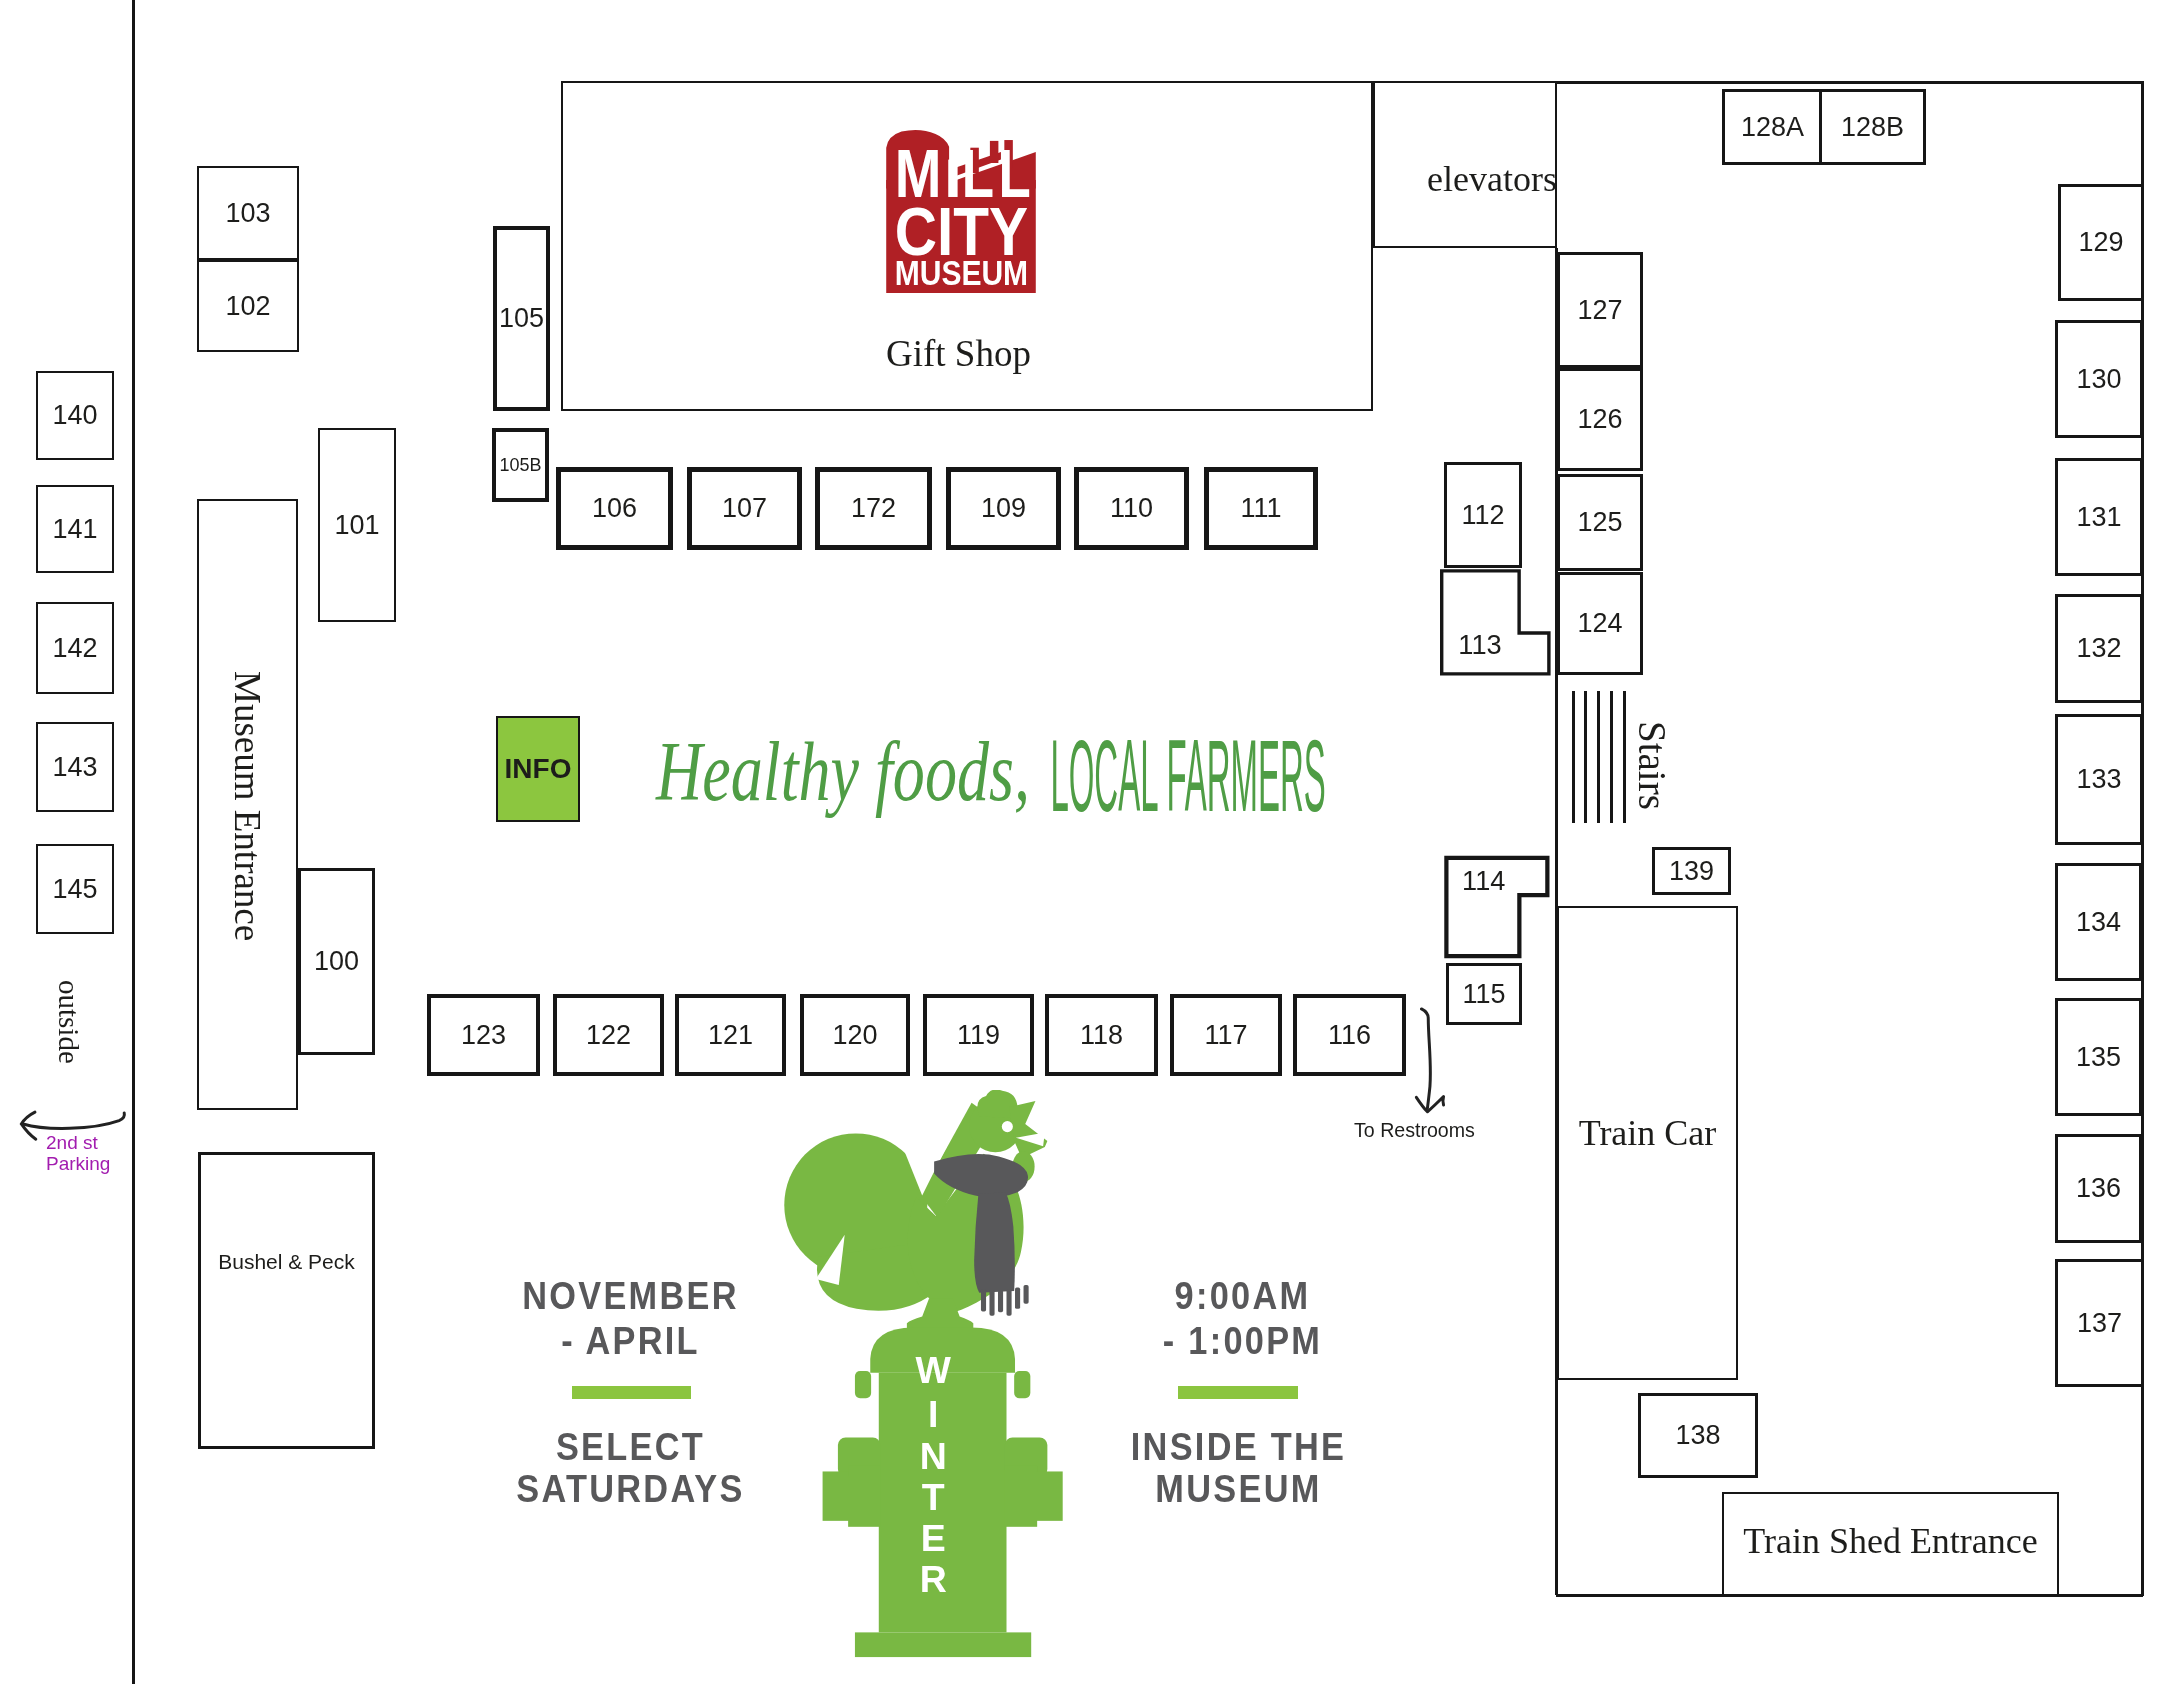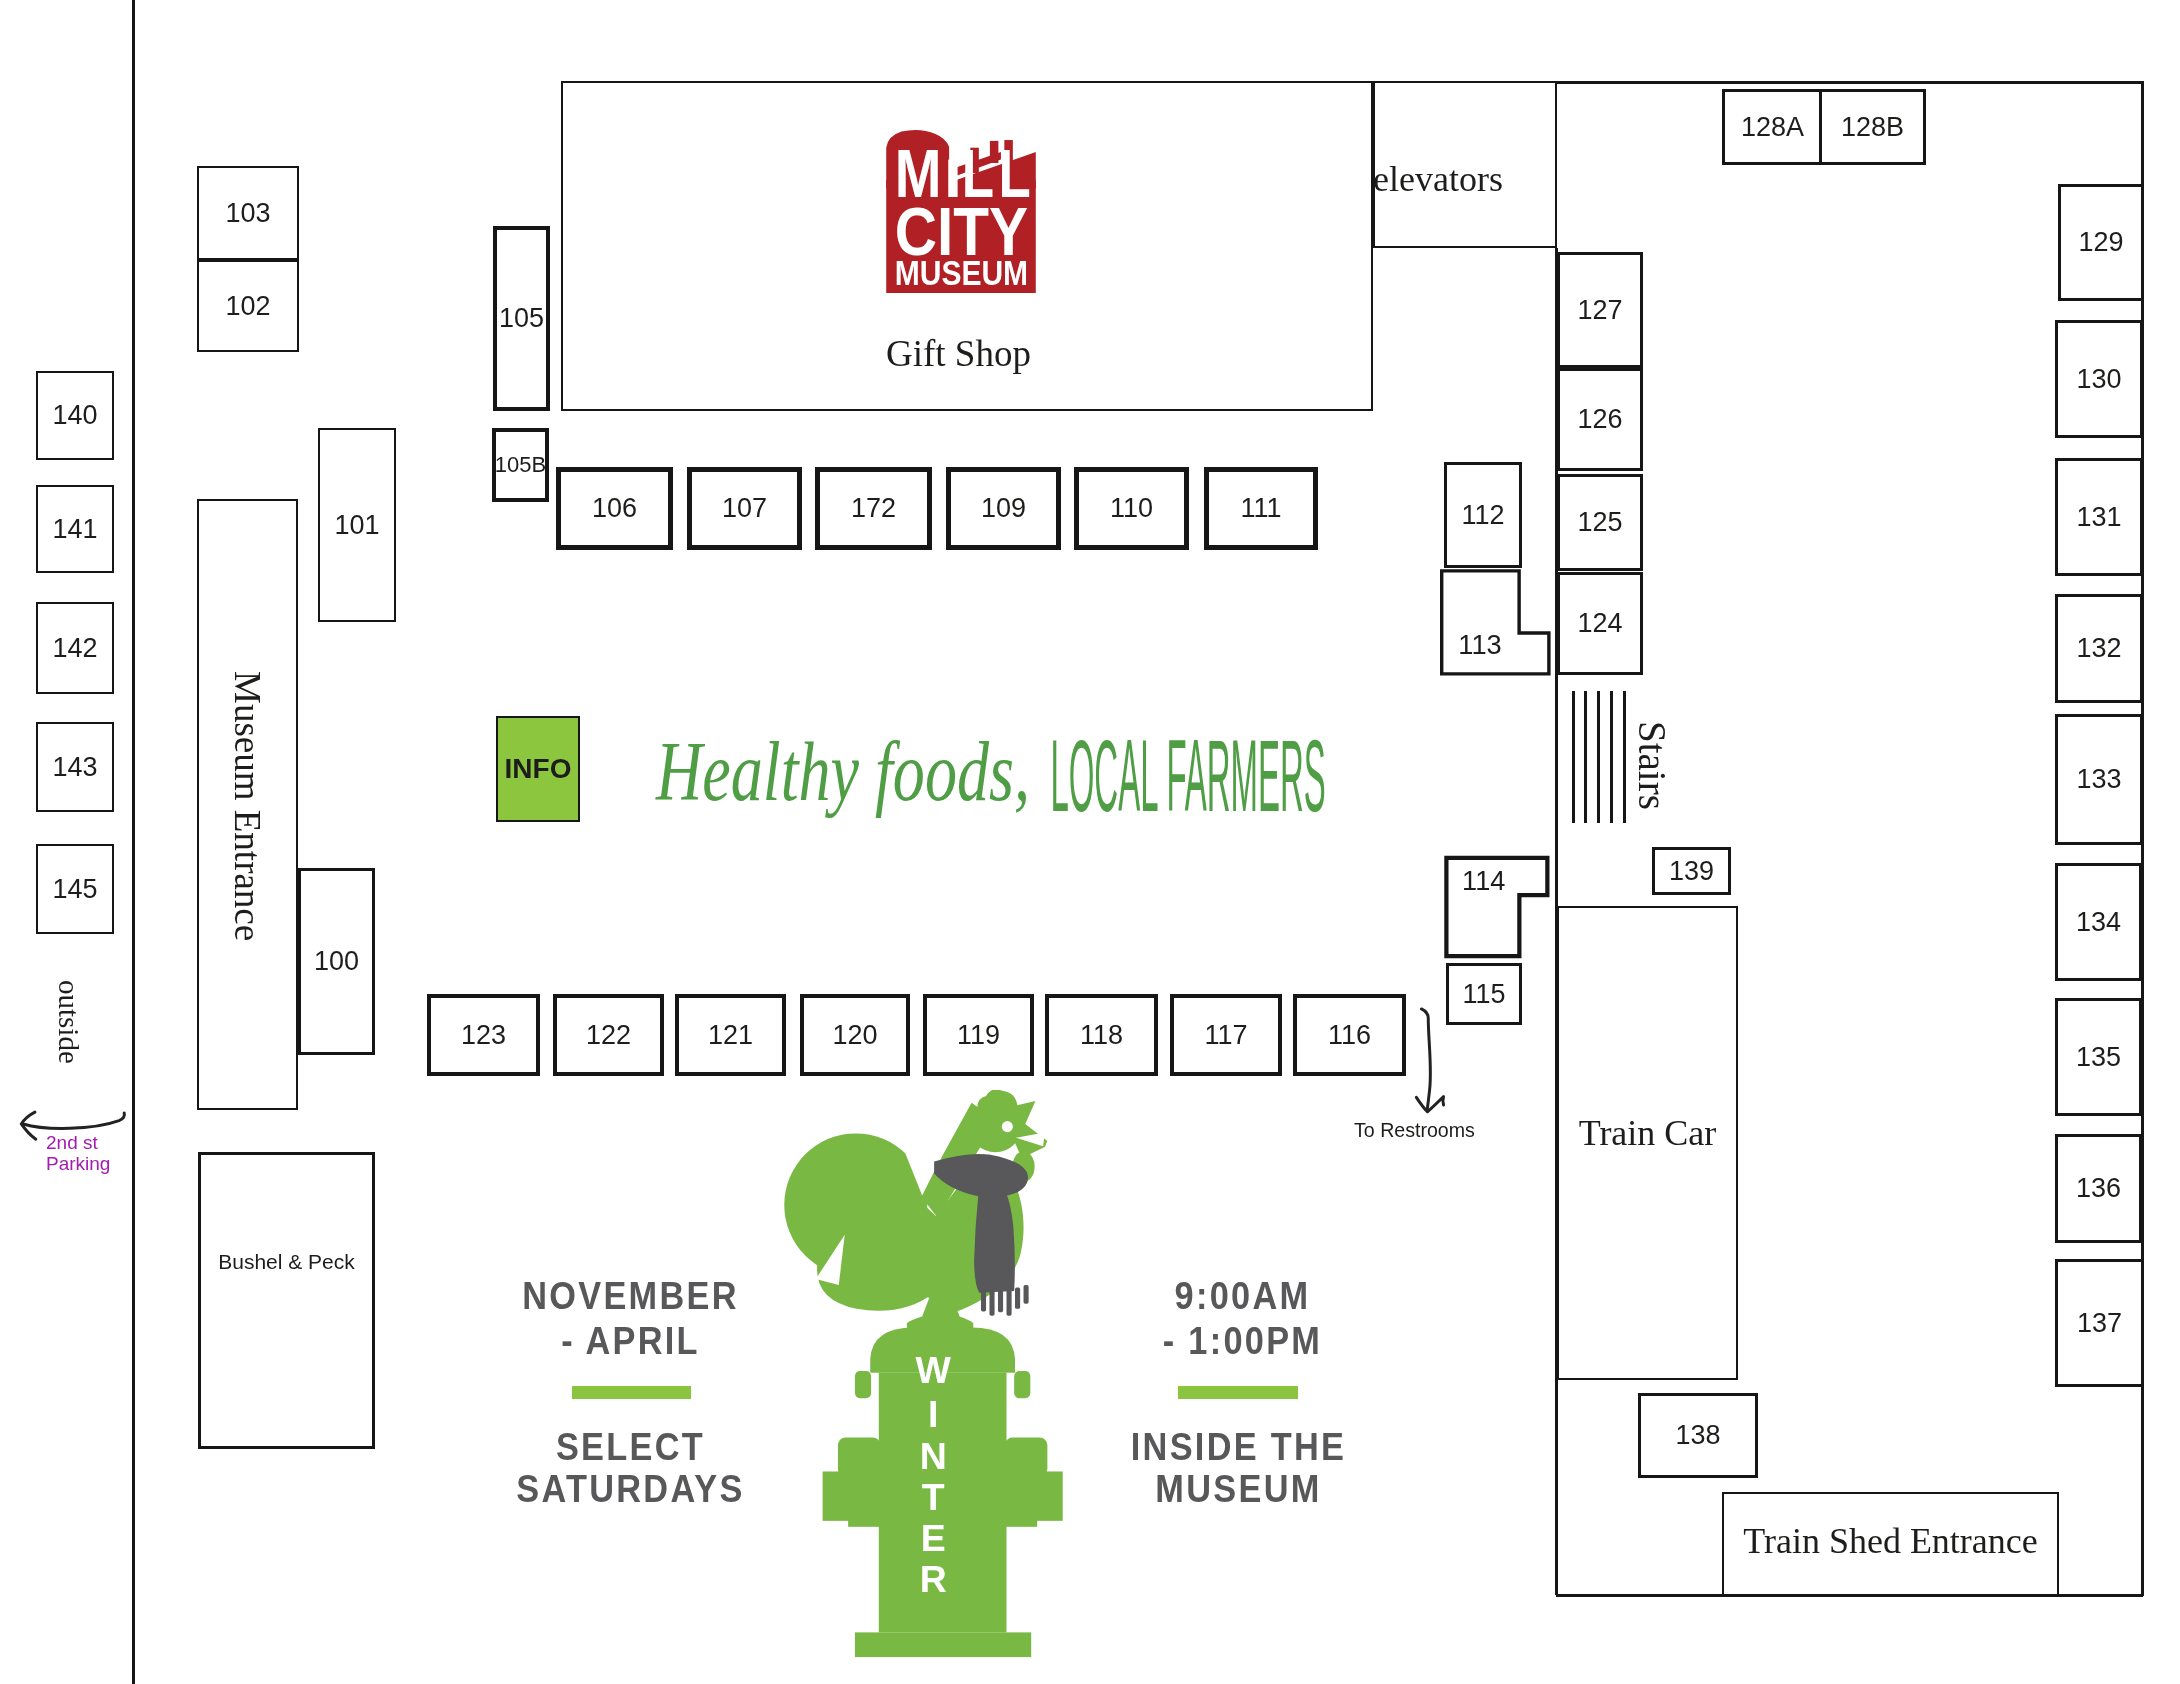--- a/index.html
+++ b/index.html
@@ -24,32 +24,32 @@
 <div class="line" style="left:2141px;top:81px;width:2.6px;height:1515px"></div>
 
 <div class="line" style="left:1556px;top:1594px;width:587px;height:2.6px"></div>
 
 <div class="line" style="left:1555px;top:248px;width:2.6px;height:1347px"></div>
 
 <div class="b" style="left:561px;top:81px;width:812px;height:330px"></div>
 
 <div class="b" style="left:1373px;top:81px;width:184px;height:167px"></div>
 
-<div class="ser" style="left:1373px;top:158px;width:184px;text-align:left;font-size:36px">elevators</div>
+<div class="ser" style="left:1373px;top:158px;width:184px;text-align:right;font-size:36px">elevators</div>
 
 <div class="ser" style="left:886px;top:332px;width:150px;text-align:left;font-size:37px">Gift Shop</div>
 
 
 <div class="b" style="left:197px;top:166px;width:102px;height:94px">103</div>
 
 <div class="b" style="left:197px;top:260px;width:102px;height:92px">102</div>
 
 <div class="b b5" style="left:493px;top:226px;width:57px;height:185px">105</div>
 
-<div class="b b5" style="left:492px;top:428px;width:57px;height:74px;font-size:22px">105B</div>
+<div class="b b5" style="left:492px;top:428px;width:57px;height:74px;font-size:18px">105B</div>
 
 <div class="b" style="left:318px;top:428px;width:78px;height:194px">101</div>
 
 <div class="b b6" style="left:556px;top:467px;width:117px;height:83px">106</div>
 
 <div class="b b6" style="left:687px;top:467px;width:115px;height:83px">107</div>
 
 <div class="b b6" style="left:815px;top:467px;width:117px;height:83px">172</div>
 
 <div class="b b6" style="left:946px;top:467px;width:115px;height:83px">109</div>

